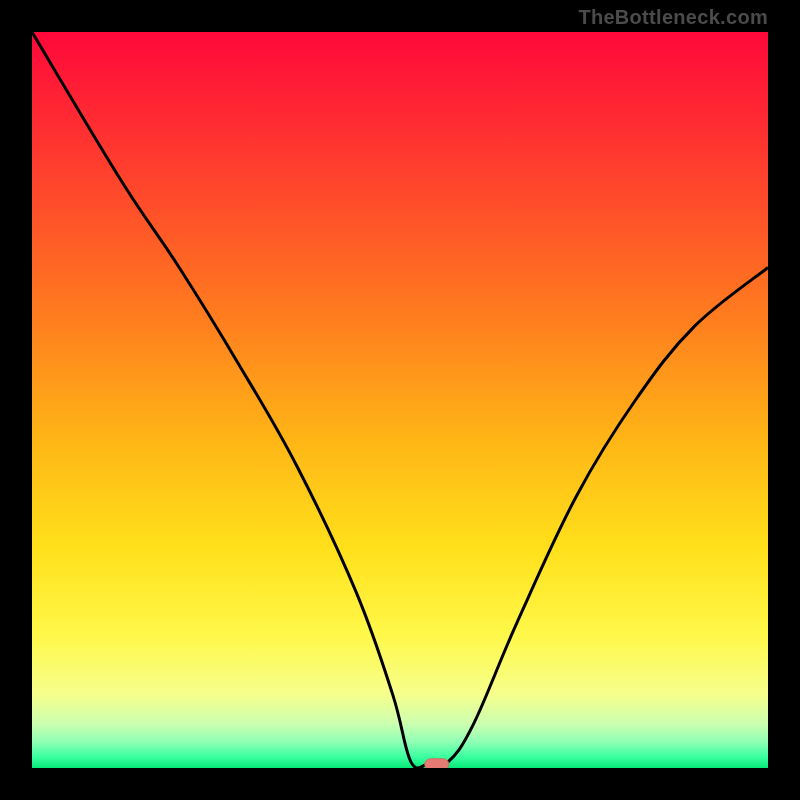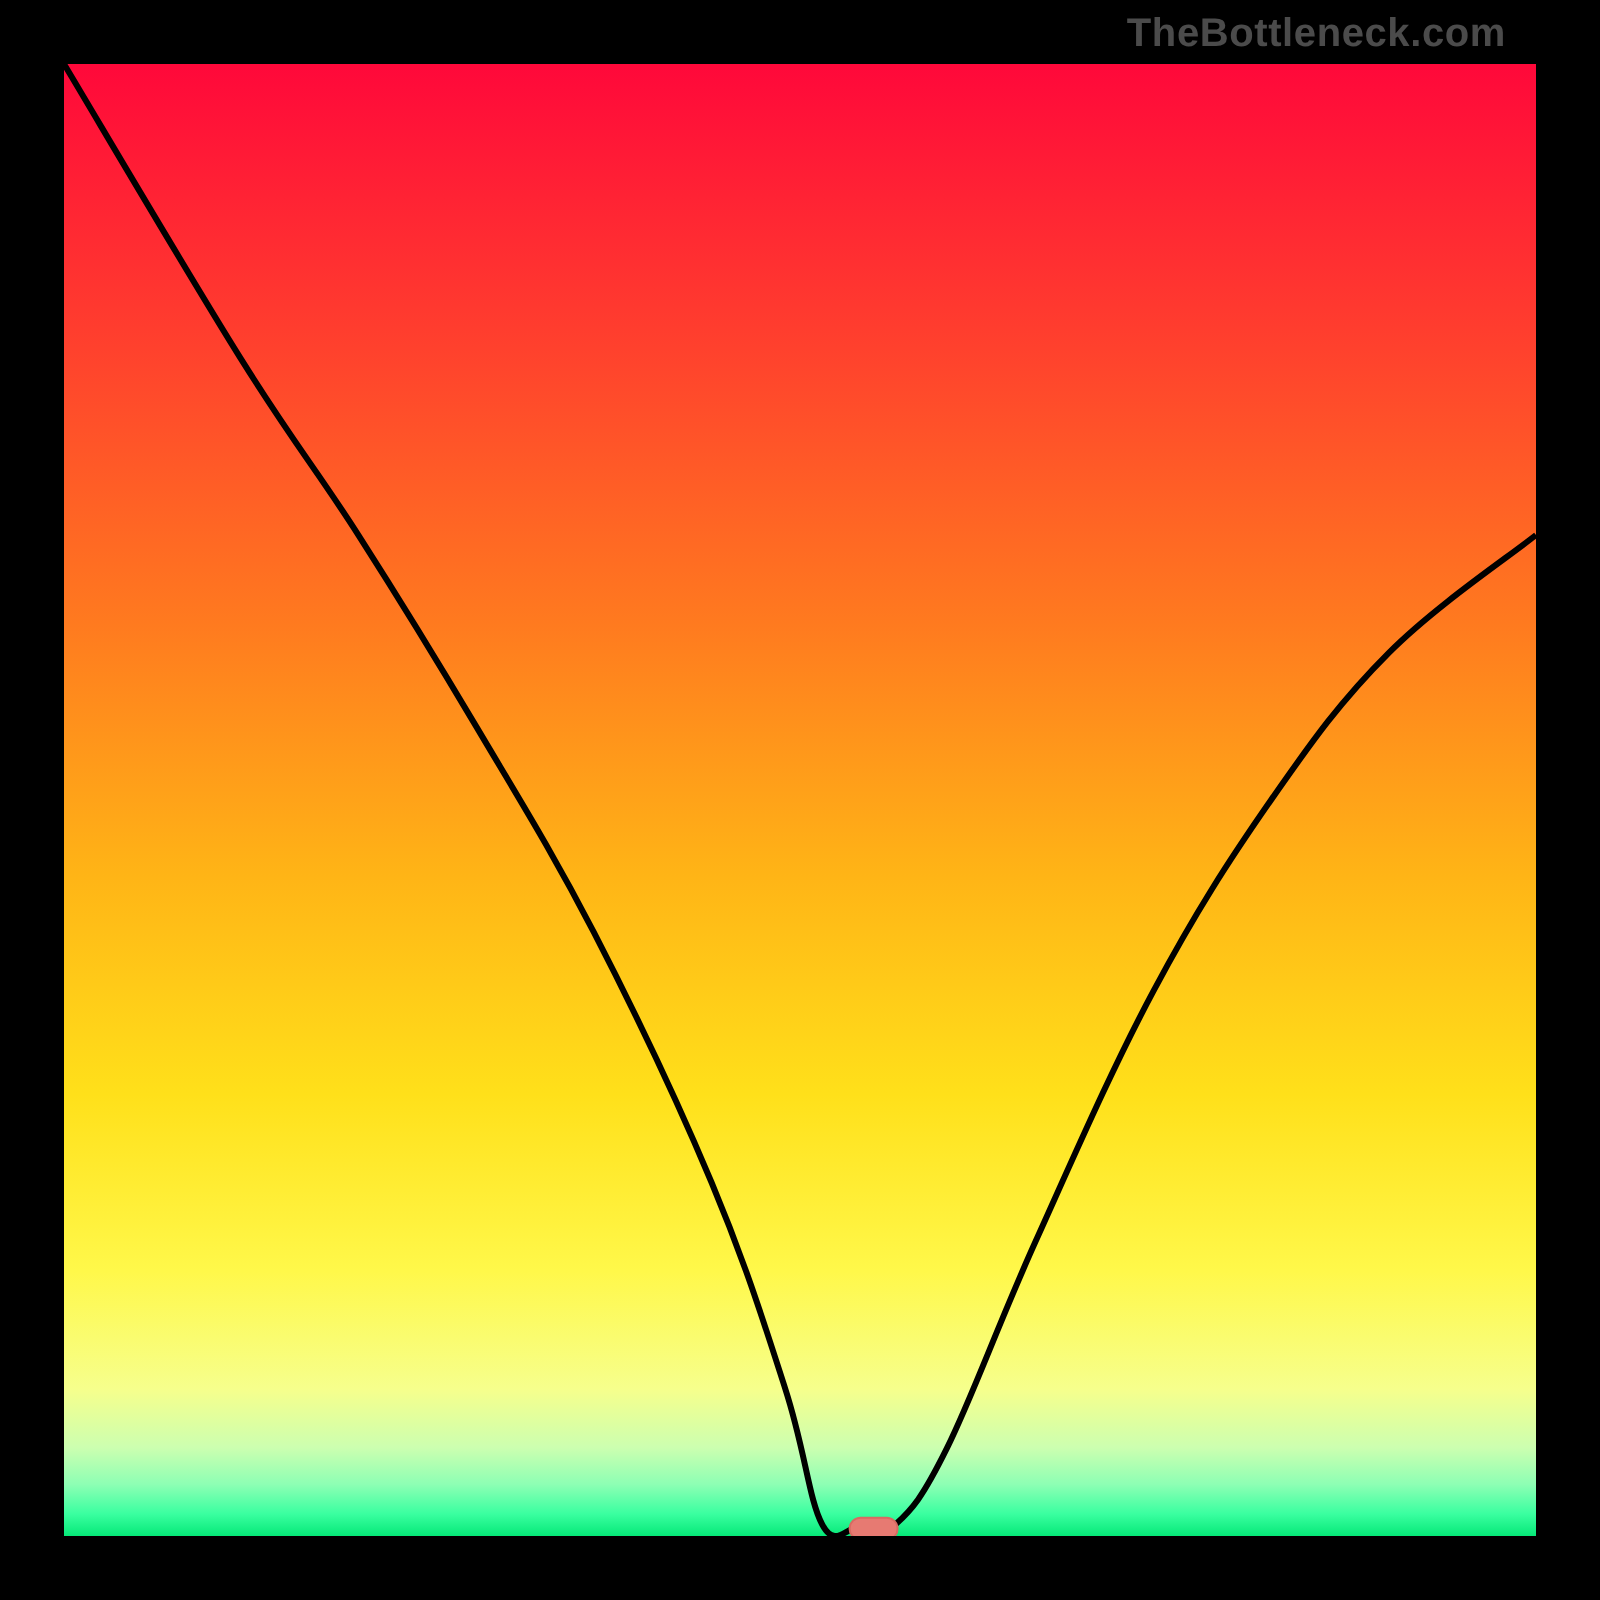--- a/index.html
+++ b/index.html
@@ -20,21 +20,21 @@
     position: absolute;
     left: 32px;
     top: 32px;
     width: 736px;
     height: 736px;
     overflow: hidden;
   }
   .attribution {
     position: absolute;
     top: 6px;
-    right: 47px;
+    right: 32px;
     font-family: Arial, Helvetica, sans-serif;
     font-size: 20px;
     font-weight: 600;
     color: #4b4b4b;
     letter-spacing: 0.3px;
   }
   svg { display: block; }
 </style>
 </head>
 <body>

